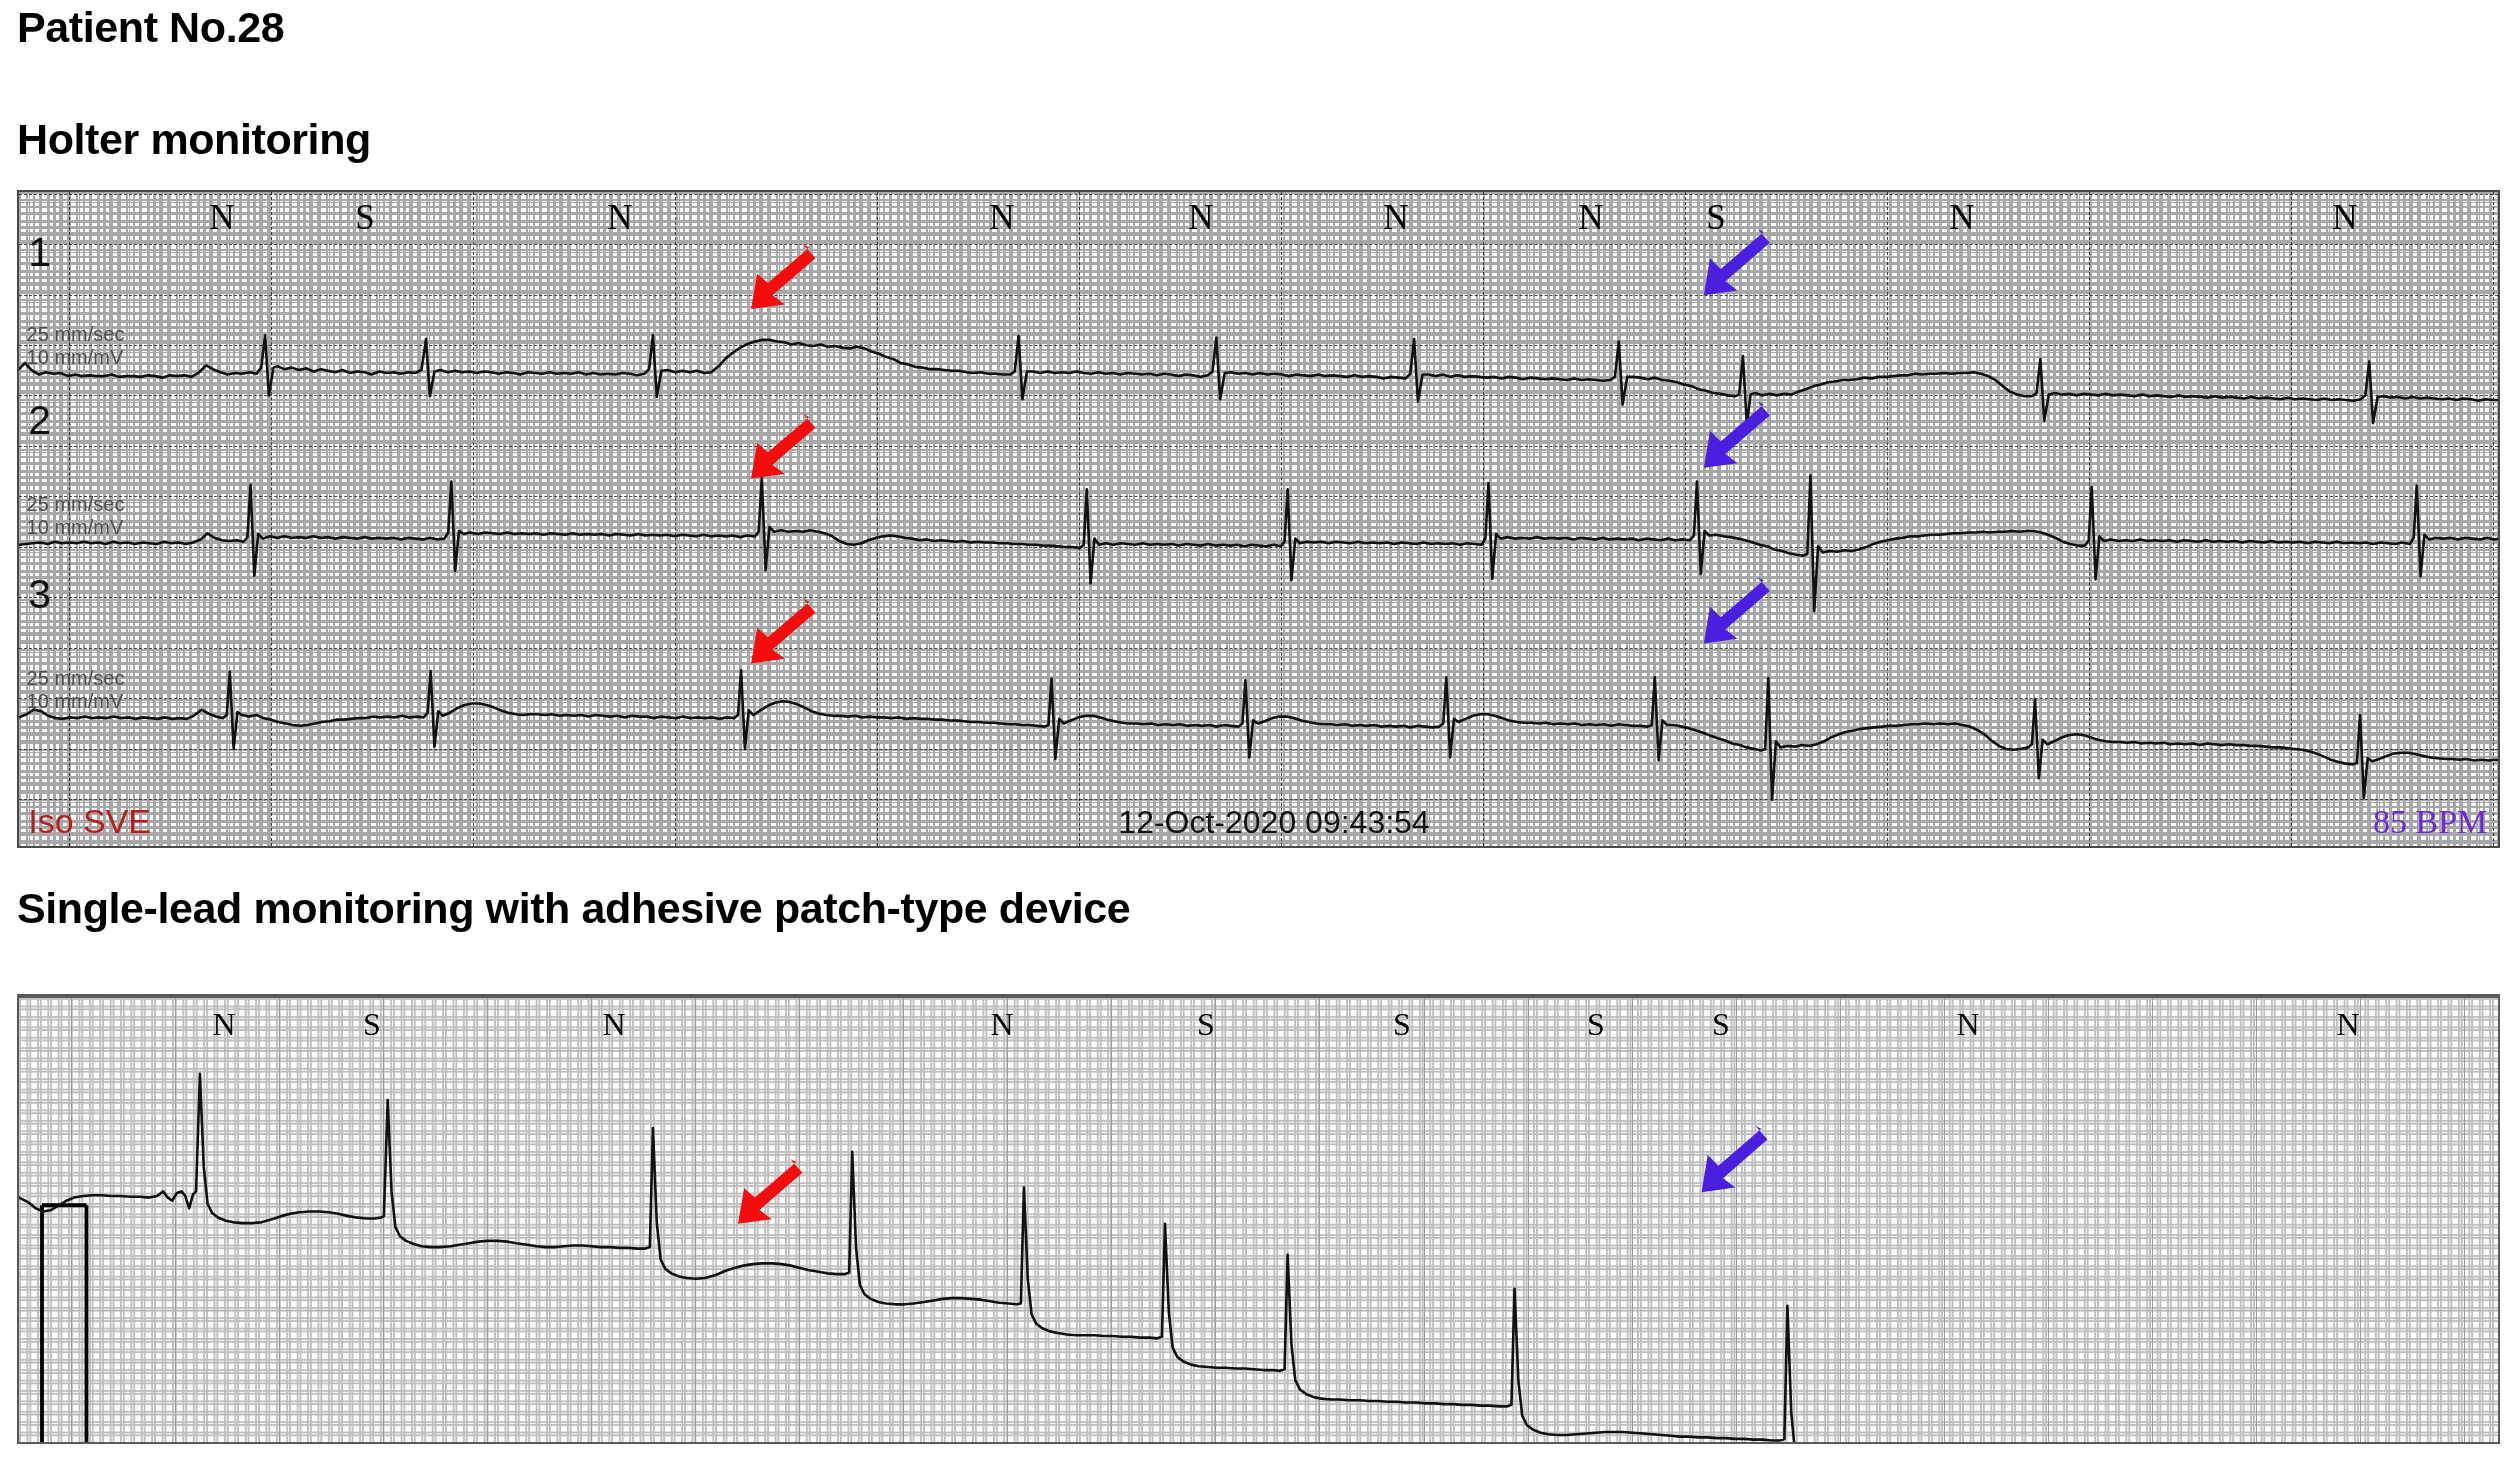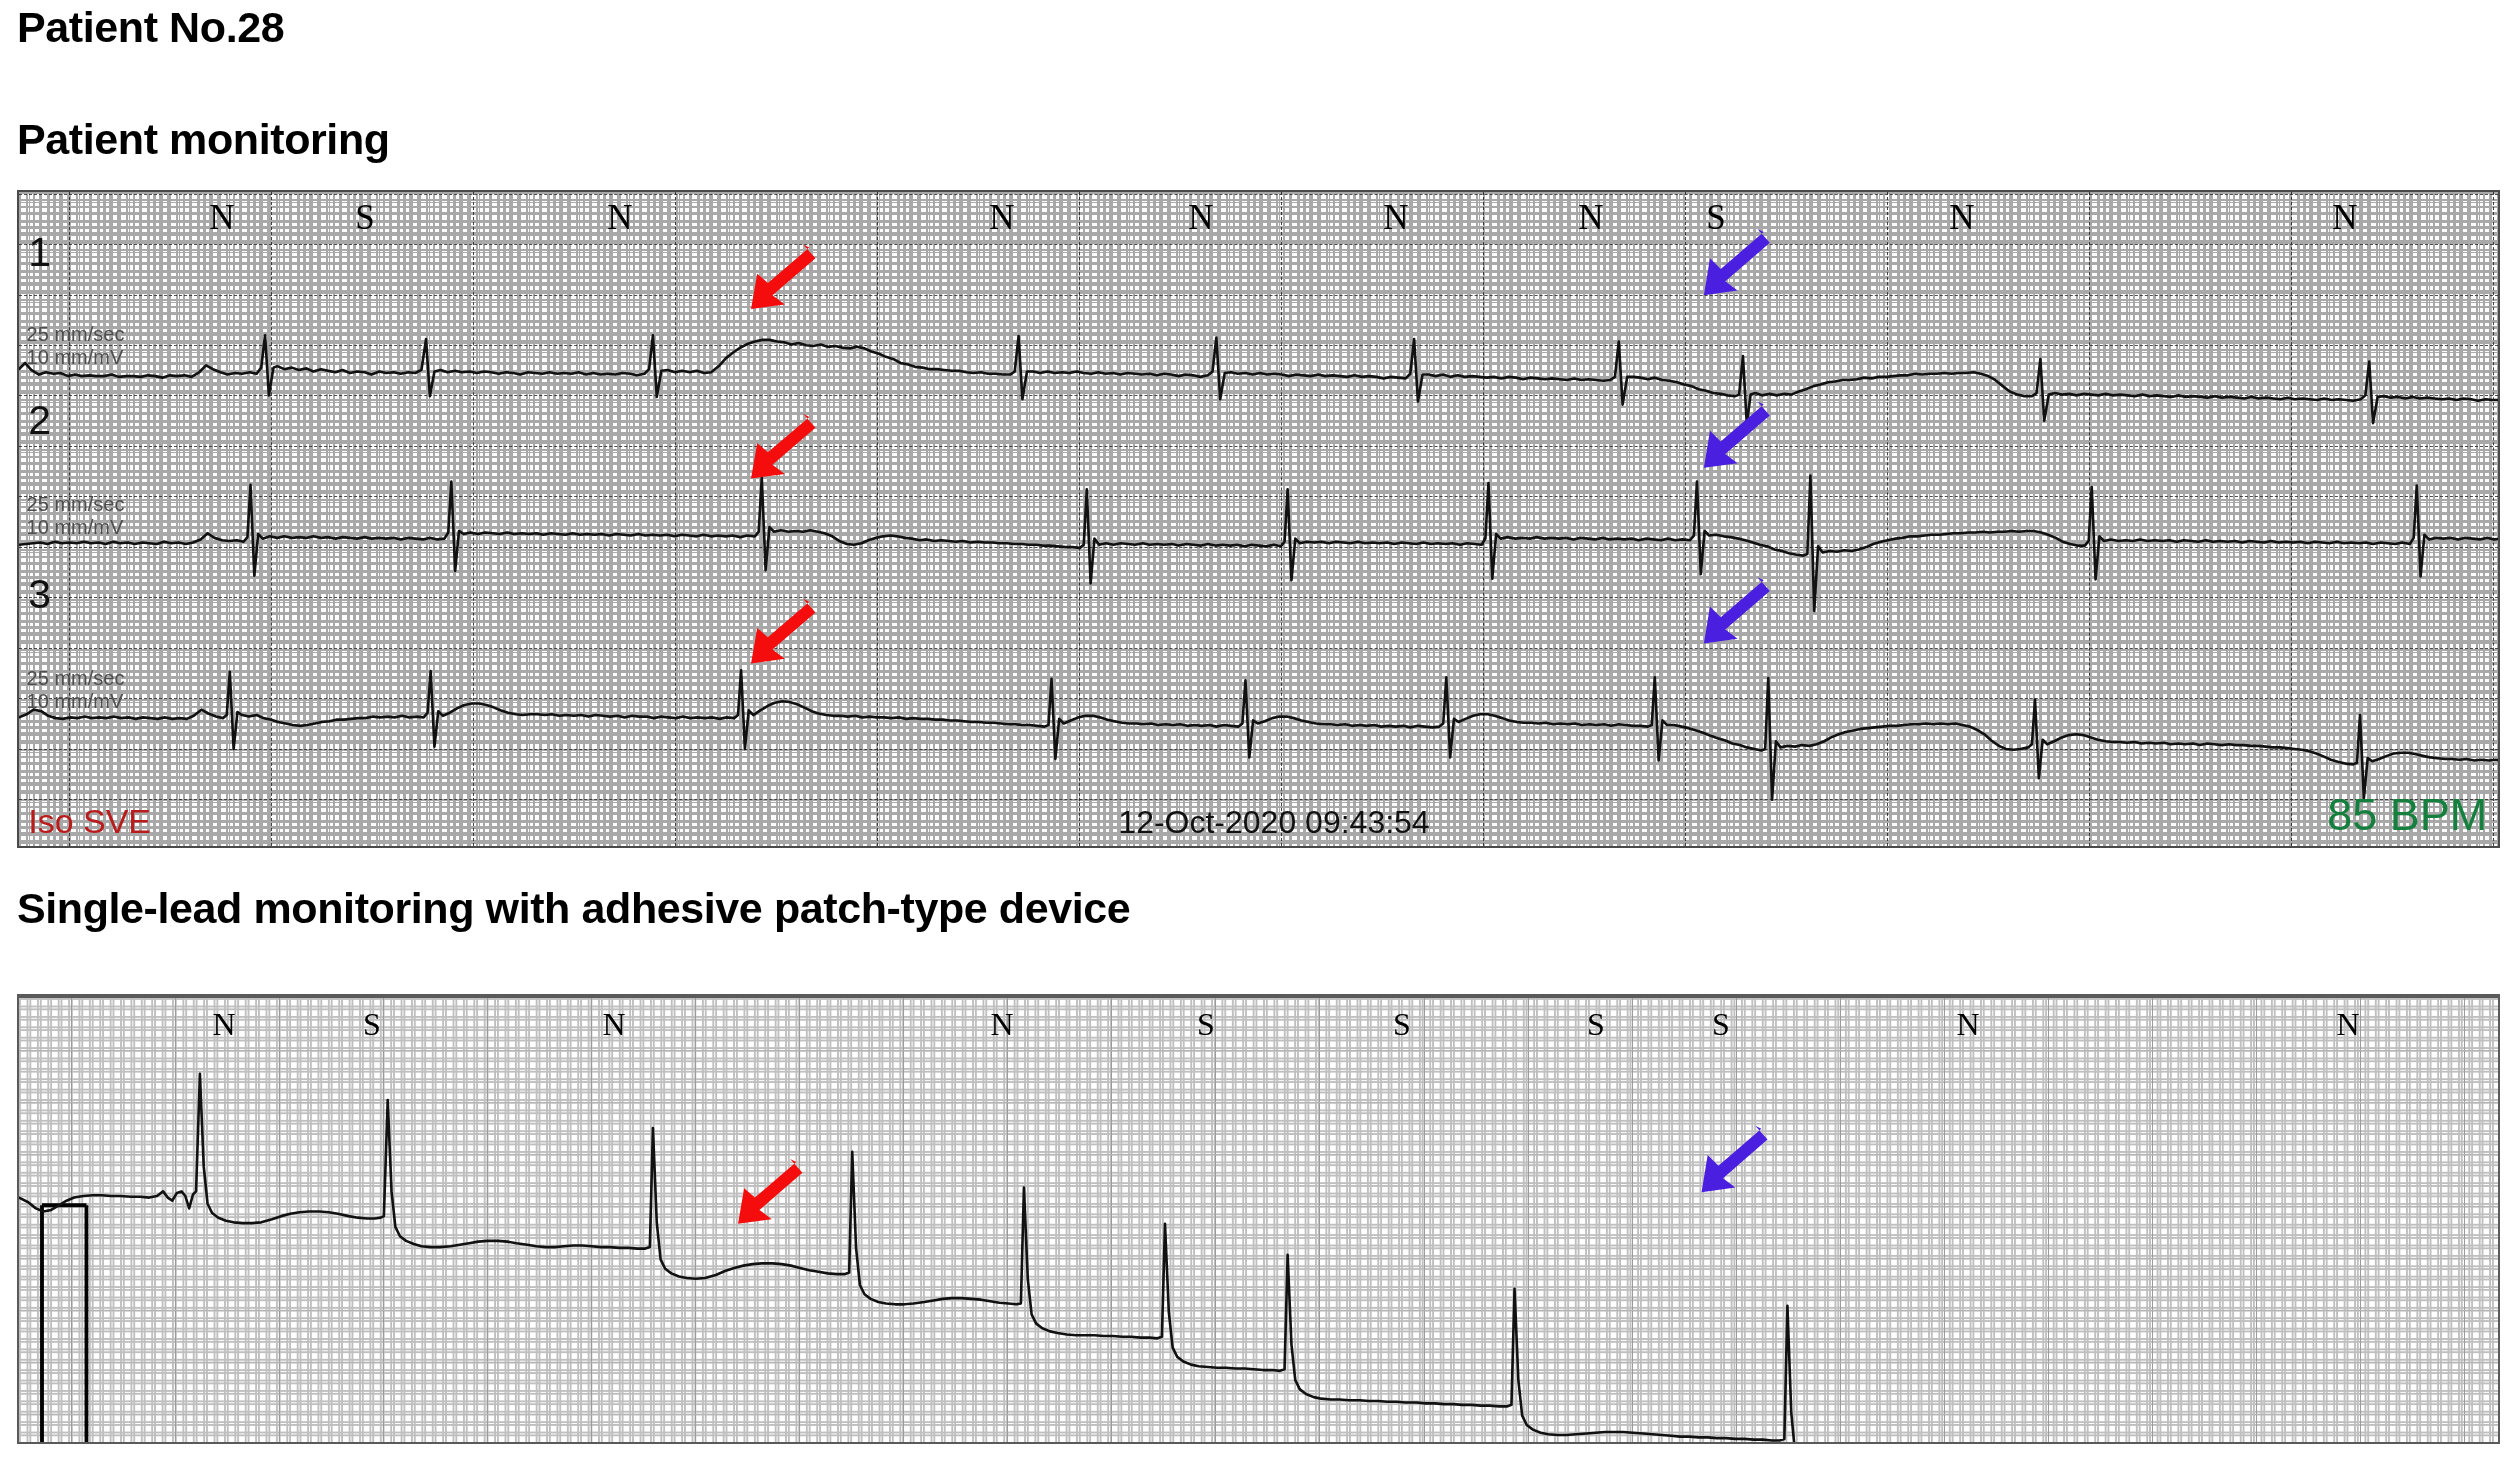--- a/index.html
+++ b/index.html
@@ -56,36 +56,36 @@
   .chan-num{position:absolute;font-size:41px;font-weight:400;line-height:1;color:#111;
             font-family:"Liberation Sans",sans-serif;}
   .cal-text{position:absolute;font-size:20px;line-height:1.05;color:#4e4e4e;
             font-family:"Liberation Sans",sans-serif;white-space:pre-line;}
   .beat-label{position:absolute;font-size:35px;font-weight:400;color:#000;
               font-family:"Liberation Serif",serif;transform:translateX(-50%);}
   .beat-label.patch{font-size:32px;}
 
   .status-left{position:absolute;left:9.2px;bottom:4.6px;font-size:34px;color:#b91c1c;}
   .status-mid{position:absolute;bottom:4.6px;font-size:32px;color:#111;transform:translateX(-50%);}
-  .status-right{position:absolute;right:10.7px;bottom:4.6px;font-size:45px;color:#15803d;}
+  .status-right{position:absolute;right:10.7px;bottom:4.6px;font-size:34px;color:#6d28d9;font-family:Liberation Serif, serif;}
 
   .ecg-svg{position:absolute;left:0;top:0;width:100%;height:100%;overflow:visible;}
   .trace{fill:none;stroke:#111;stroke-width:3.4;stroke-linejoin:round;stroke-linecap:round;}
   .calbox{fill:none;stroke:#000;stroke-width:5;}
   .arrow-red{fill:#f50d0d;}
   .arrow-blue{fill:#4b1fe0;}
 </style>
 </head>
 <body>
 
 <div class="figure">
 
   <div class="patient-title">Patient No.28</div>
 
-  <div class="sec-title-1">Patient monitoring</div>
+  <div class="sec-title-1">Holter monitoring</div>
 
   <div class="holter-panel">
     <div class="grid-holter"></div>
 
     <div class="hmajor-v" style="left:50px"></div>
     <div class="hmajor-v" style="left:252px"></div>
     <div class="hmajor-v" style="left:454px"></div>
     <div class="hmajor-v" style="left:656px"></div>
     <div class="hmajor-v" style="left:858px"></div>
     <div class="hmajor-v" style="left:1060px"></div>

